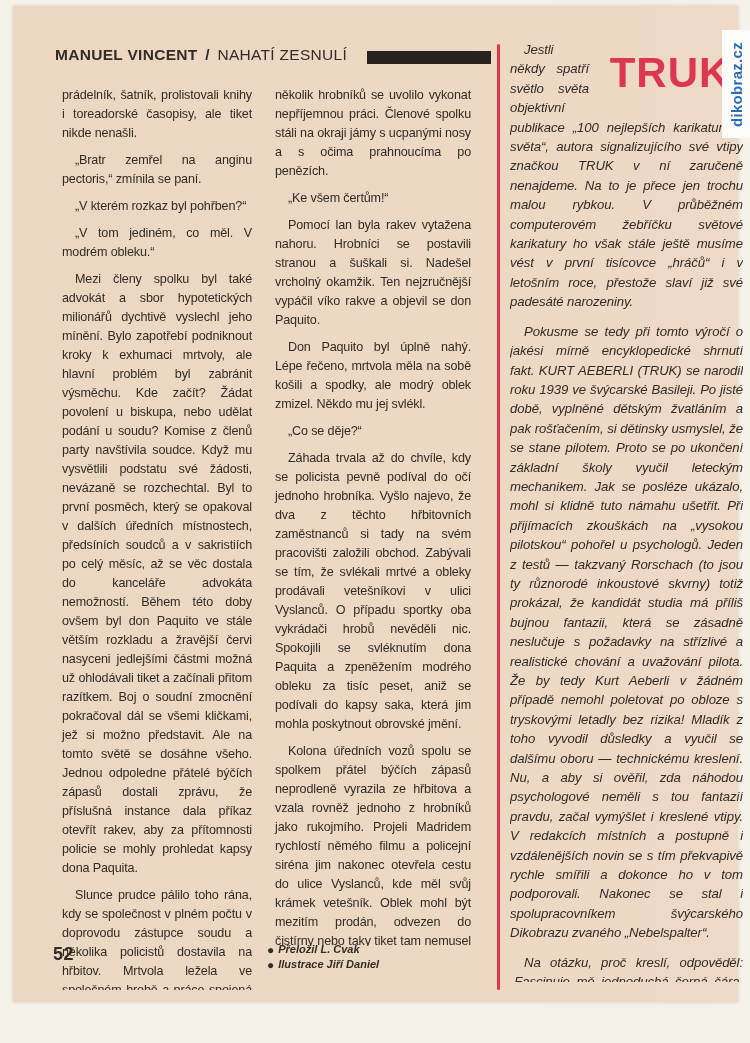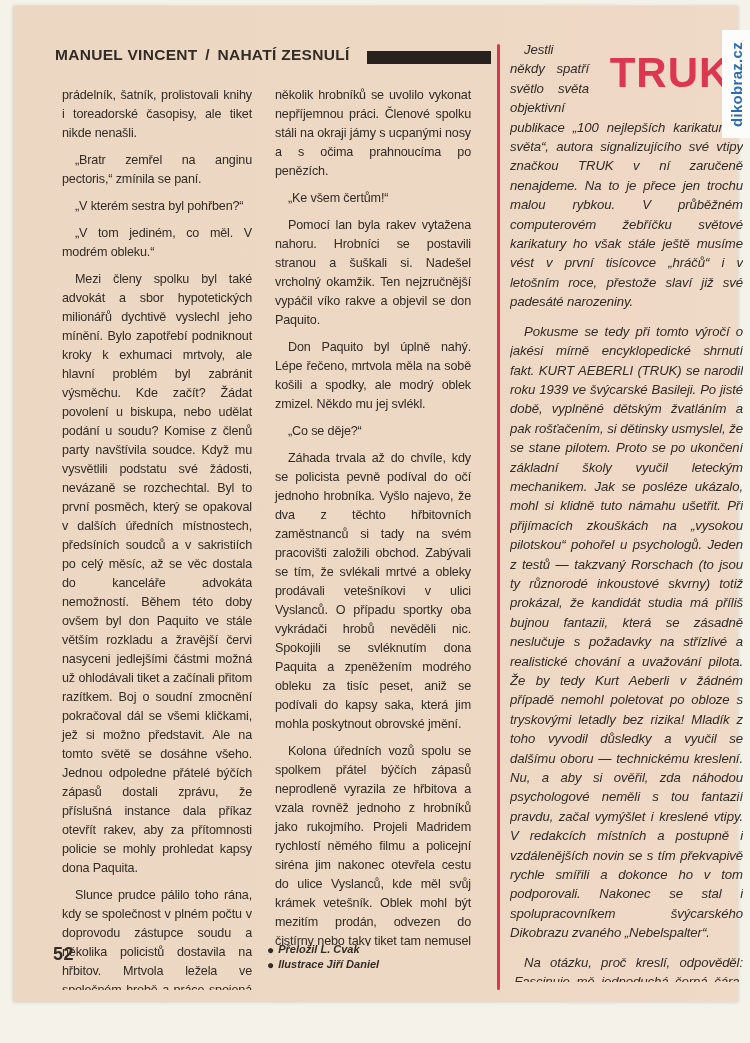--- a/index.html
+++ b/index.html
@@ -20,21 +20,21 @@
     position:absolute;left:13px;top:6px;width:725px;height:996px;
     background:linear-gradient(90deg,var(--paper) 0%,#edd8c3 60%,#efd9c7 100%);
     box-shadow:0 0 4px rgba(0,0,0,.15);
   }
   .header{
     position:absolute;left:42px;top:40px;font-size:15.5px;letter-spacing:.3px;
     white-space:nowrap;
   }
   .header .author{font-weight:700;text-align:center;}
   .header .sep{font-weight:700;margin:0 3px;}
-  .header .title{font-weight:700;}
+  .header .title{font-weight:400;}
   .header-bar{
     position:absolute;left:354px;top:45px;width:124px;height:13px;
     background:var(--bar-black);
   }
   .col{
     position:absolute;top:72px;overflow:hidden;
     font-size:12.6px;line-height:19px;letter-spacing:-0.15px;
     text-align:justify;
   }
   .col p{margin:8px;text-indent:13px;}
@@ -87,21 +87,21 @@
   <div class="header">
     <span class="author">MANUEL VINCENT</span>
     <span class="sep">/</span>
     <span class="title">NAHATÍ ZESNULÍ</span>
   </div>
   <div class="header-bar"></div>
 
   <div class="col col1">
     <p class="flush">prádelník, šatník, prolistovali knihy i toreadorské časopisy, ale tiket nikde nenašli.</p>
     <p>„Bratr zemřel na anginu pectoris,“ zmínila se paní.</p>
-    <p>„V kterém sestra byl pohřben?“</p>
+    <p>„V kterém rozkaz byl pohřben?“</p>
     <p>„V tom jediném, co měl. V modrém obleku.“</p>
     <p>Mezi členy spolku byl také advokát a sbor hypotetických milionářů dychtivě vyslechl jeho mínění. Bylo zapotřebí podniknout kroky k exhumaci mrtvoly, ale hlavní problém byl zabránit výsměchu. Kde začít? Žádat povolení u biskupa, nebo udělat podání u soudu? Komise z členů party navštívila soudce. Když mu vysvětlili podstatu své žádosti, nevázaně se rozchechtal. Byl to první posměch, který se opakoval v dalších úředních místnostech, předsíních soudců a v sakristiích po celý měsíc, až se věc dostala do kanceláře advokáta nemožností. Během této doby ovšem byl don Paquito ve stále větším rozkladu a žravější červi nasyceni jedlejšími částmi možná už ohlodávali tiket a začínali přitom razítkem. Boj o soudní zmocnění pokračoval dál se všemi kličkami, jež si možno představit. Ale na tomto světě se dosáhne všeho. Jednou odpoledne přátelé býčích zápasů dostali zprávu, že příslušná instance dala příkaz otevřít rakev, aby za přítomnosti policie se mohly prohledat kapsy dona Paquita.</p>
     <p>Slunce prudce pálilo toho rána, kdy se společnost v plném počtu v doprovodu zástupce soudu a několika policistů dostavila na hřbitov. Mrtvola ležela ve společném hrobě a práce spojená s jejím vyzdvižením mohla být provázena značným zápachem, ale sestra zemřelého prohlásila, že rakev podle určitých známek bezpečně pozná. Bohužel vzápětí se objevila jiná překážka. Hrobníci odmítli spolupráci. Tvrdili, že don Paquito je příliš hluboko pod dvaceti jinými zákazníky. Nicméně byl tu úřední rozkaz a kromě toho šlo o pohřbených devadesát miliónů, což nebyla žádná legrace. Nakonec</p>
   </div>
 
   <div class="col col2">
     <p class="flush">několik hrobníků se uvolilo vykonat nepříjemnou práci. Členové spolku stáli na okraji jámy s ucpanými nosy a s očima prahnoucíma po penězích.</p>
     <p>„Ke všem čertům!“</p>
     <p>Pomocí lan byla rakev vytažena nahoru. Hrobníci se postavili stranou a šuškali si. Nadešel vrcholný okamžik. Ten nejzručnější vypáčil víko rakve a objevil se don Paquito.</p>
     <p>Don Paquito byl úplně nahý. Lépe řečeno, mrtvola měla na sobě košili a spodky, ale modrý oblek zmizel. Někdo mu jej svlékl.</p>

